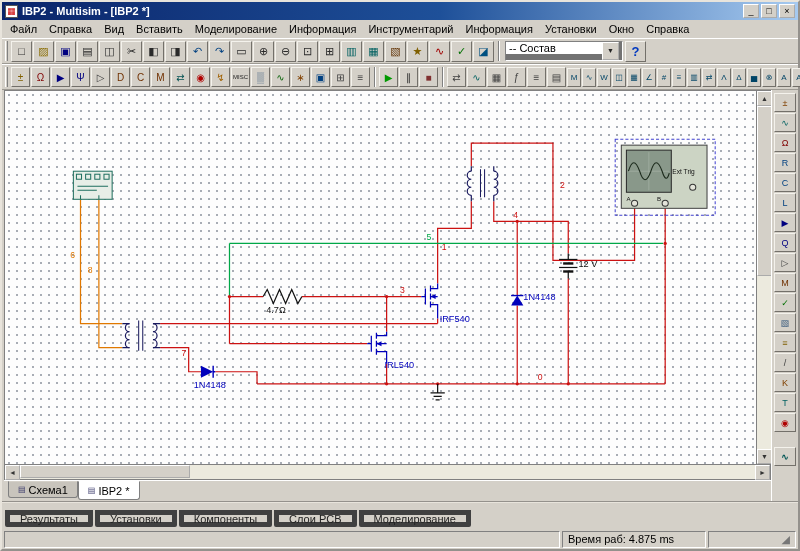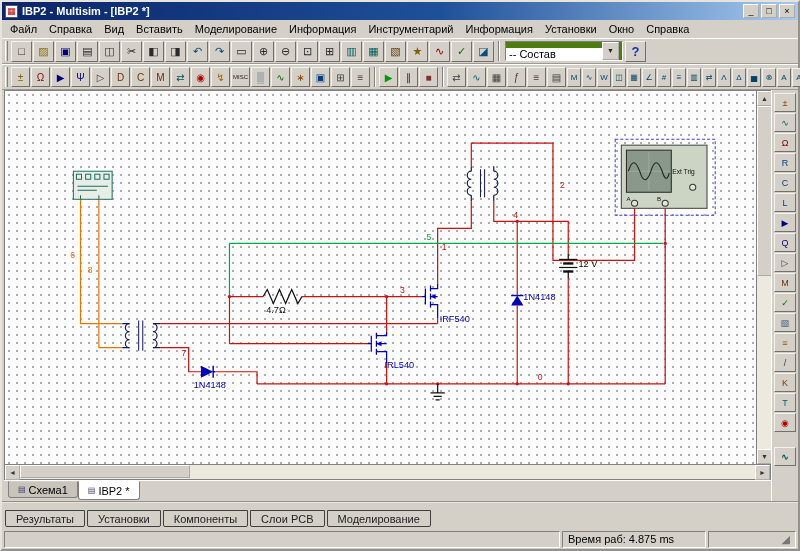--- a/index.html
+++ b/index.html
@@ -18,21 +18,21 @@
 .menubar .mitem{padding:2px 6px;white-space:nowrap}
 
 
 .toolbar{height:26px;flex:none;display:flex;align-items:center;border-top:1px solid #fff;border-bottom:1px solid #9d9a93;padding:0 2px}
 .grip{width:3px;height:20px;border-left:1px solid #fff;border-right:1px solid #808080;margin:0 3px 0 1px;flex:none}
 .sep{width:2px;height:20px;border-left:1px solid #808080;border-right:1px solid #fff;margin:0 3px;flex:none}
 .tbtn{width:21px;height:21px;flex:none;display:flex;align-items:center;justify-content:center;font-size:11px;color:#2a2a2a;background:#d4d0c8;border:1px solid;border-color:#f4f2ec #73706a #73706a #f4f2ec;margin-right:1px;overflow:hidden}
 .row2 .tbtn{width:19px;height:20px;font-size:10px}
 .inst .tbtn{width:14px;height:19px;font-size:8px;color:#046}
 .txticon{font-size:6px !important;letter-spacing:0}
-.combo{width:118px;height:20px;background:#4d7c0f;border:1px solid;border-color:#808080 #fff #fff #808080;display:flex;align-items:flex-end;margin:0 2px;flex:none}
+.combo{width:118px;height:20px;background:#737373;border:1px solid;border-color:#808080 #fff #fff #808080;display:flex;align-items:flex-start;margin:0 2px;flex:none}
 .combo input{border:none;outline:none;width:96px;font-size:11px;font-family:"Liberation Sans",sans-serif;padding-left:3px;background:#fff}
 .combo .drop{width:17px;height:18px;background:#d4d0c8;border:1px outset #fff;font-size:7px;line-height:16px;text-align:center;color:#222}
 .helpbtn{color:#0038c0;font-weight:bold;font-size:13px}
 .spacer{flex:1}
 
 
 .main{flex:1;display:flex;min-height:0}
 .leftcol{flex:1;display:flex;flex-direction:column;min-width:0;padding-left:2px}
 .canvasrow{flex:1;display:flex;min-height:0;border:1px solid #808080;border-right:none}
 .canvas{flex:1;position:relative;background:#fdfdfd;background-image:radial-gradient(circle,#a8adb5 0.8px,transparent 1px);background-size:8px 8px;overflow:hidden}
@@ -51,21 +51,21 @@
 .probe{color:#d00000;font-size:12px;font-weight:bold}
 
 
 .sheettabs{height:21px;flex:none;display:flex;align-items:flex-start;padding-left:4px;background:#d4d0c8;border-top:1px solid #fff}
 .stab{height:17px;display:flex;align-items:center;gap:3px;padding:0 9px;border:1px solid #808080;border-top:1px solid #d4d0c8;background:#c8c4bc;border-radius:0 0 3px 3px;font-size:11px}
 .stab .sicon{font-size:8px;color:#336}
 .stab.active{background:#fff;height:19px;border-top:1px solid #fff}
 
 
 .spread{height:28px;flex:none;border-top:2px groove #e8e4dc;display:flex;align-items:flex-end;padding:0 0 2px 3px;gap:2px}
-.sstab{height:17px;display:flex;align-items:center;padding:0 10px;border:1px solid #404040;background:#d4d0c8;font-size:11px;border-radius:0 0 2px 2px;color:#222}
+.sstab{height:17px;display:flex;align-items:center;padding:0 10px;border:5px solid #404040;background:#d4d0c8;font-size:11px;border-radius:0 0 2px 2px;color:#222}
 
 
 .status{height:20px;flex:none;display:flex;align-items:center;padding:1px 2px;gap:2px}
 .spanel{height:17px;border:1px solid;border-color:#808080 #fff #fff #808080;display:flex;align-items:center;padding:0 5px;white-space:nowrap}
 .sp1{flex:1}.sp2{width:144px}.sp3{width:88px;justify-content:flex-end;color:#777}
 </style>
 </head>
 <body>
 
 <div class="app">

